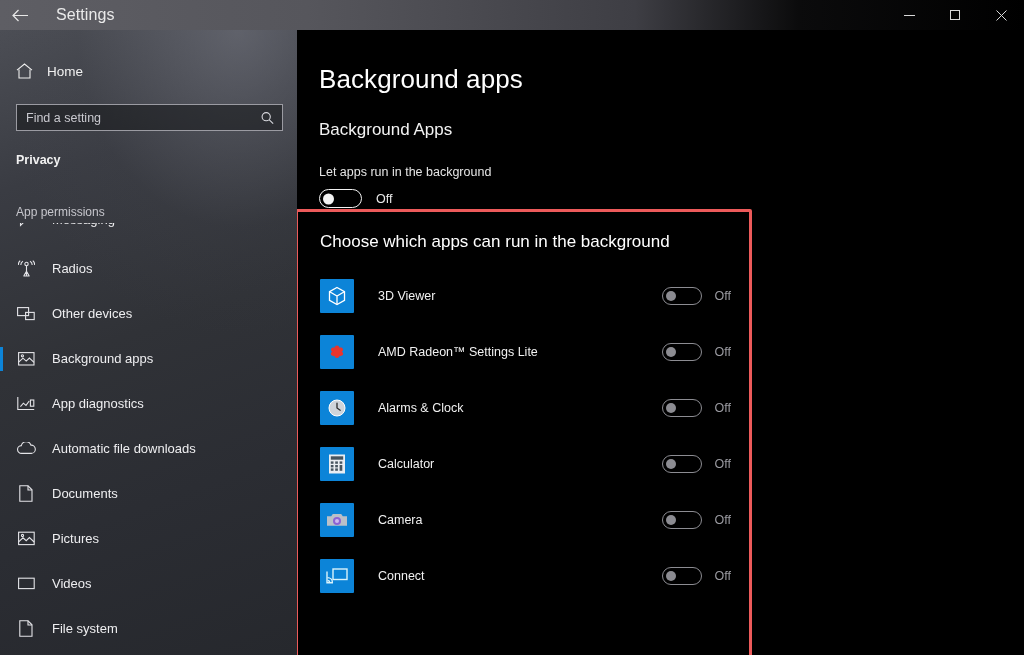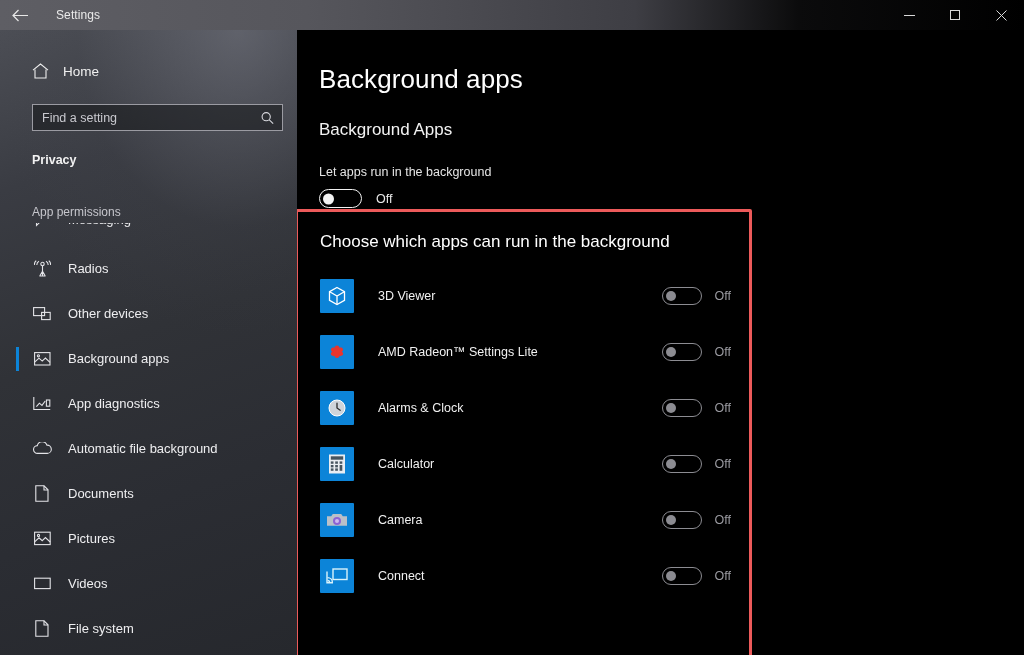--- a/index.html
+++ b/index.html
@@ -18,42 +18,41 @@
   .titlebar {
     position:relative; height:30px; flex:0 0 30px;
     display:flex; align-items:center;
     background:linear-gradient(to right,#5e5e64 0%,#56565c 30%,#3e3e44 62%,#0b0b0c 78%,#000 100%);
   }
   .tb-back {
     width:40px; height:30px; display:flex; align-items:center; justify-content:center;
     color:#e8e8e8; font-size:15px; line-height:1;
   }
   .tb-title {
-    color:#eaeaea; font-size:12px; letter-spacing:.1px; margin-left:16px;
+    color:#eaeaea; font-size:16px; letter-spacing:.1px; margin-left:16px;
   }
   .tb-controls {
     position:absolute; right:0; top:0; height:30px; display:flex;
   }
   .tb-btn {
     width:46px; height:30px; display:flex; align-items:center; justify-content:center;
     color:#d8d8d8;
   }
   .tb-btn svg { display:block; }
 
   
   .body { flex:1; display:flex; position:relative; min-height:0; }
 
   
   .sidebar {
     width:297px; flex:0 0 297px; position:relative;
     background:
       radial-gradient(120% 70% at 80% 0%, rgba(120,122,132,.55) 0%, rgba(70,72,80,.12) 45%, rgba(0,0,0,0) 70%),
       linear-gradient(160deg,#4c4e55 0%,#3a3c43 22%,#303237 48%,#2b2d33 72%,#26282d 100%);
     overflow:hidden;
-    padding-left:16px;
   }
   .sb-home {
     display:flex; align-items:center; gap:14px;
     padding:0 0 0 16px; height:34px; margin-top:24px;
   }
   .sb-home .lbl { color:#f0f0f0; font-size:13.5px; }
   .sb-search {
     margin:16px 14px 0 16px; height:27px;
     background:rgba(20,21,24,.55);
     border:1px solid #9b9ba2;
@@ -256,21 +255,21 @@
           </span>
           <span class="lbl">App diagnostics</span>
         </div>
 
         <div class="nav-item">
           <span class="ico">
             <svg width="19" height="13" viewBox="0 0 19 13" fill="none" stroke="currentColor" stroke-width="1.1">
               <path d="M4.6 11.4a3.9 3.9 0 0 1-.3-7.8 5 5 0 0 1 9.6-.5 3.6 3.6 0 0 1 .5 8.3z"></path>
             </svg>
           </span>
-          <span class="lbl">Automatic file background</span>
+          <span class="lbl">Automatic file downloads</span>
         </div>
 
         <div class="nav-item">
           <span class="ico">
             <svg width="14" height="17" viewBox="0 0 14 17" fill="none" stroke="currentColor" stroke-width="1.1">
               <path d="M0.8 0.8h8.2l4 4v11.4H0.8z"></path>
                 <path d="M9 0.8v4.2h4"></path>
             </svg>
           </span>
           <span class="lbl">Documents</span>

